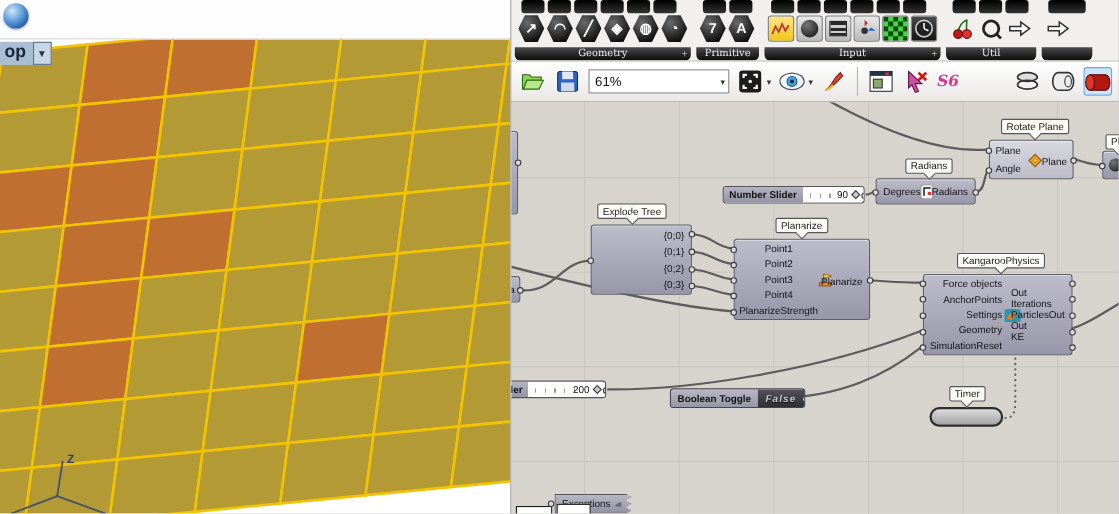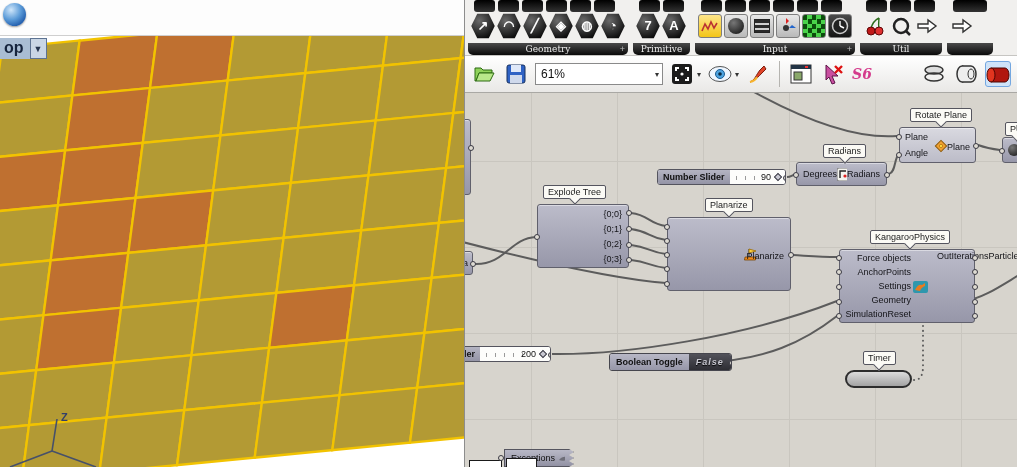--- a/index.html
+++ b/index.html
@@ -456,20 +456,27 @@
         <i class="port" style="right:-4px;top:5px"></i>
         <i class="port" style="right:-4px;top:21px"></i>
         <i class="port" style="right:-4px;top:37px"></i>
         <i class="port" style="right:-4px;top:52px"></i>
       </div>
 
       <div class="bubble" style="left:240px;top:105px">
         <span>Planarize</span>
       </div>
       <div class="node" style="left:202px;top:124px;width:124px;height:74px">
+        <div style="position:absolute;left:4px;top:1px;bottom:1px;width:72px;display:flex;flex-direction:column;justify-content:space-around;text-align:center">
+          <span>Point1</span>
+          <span>Point2</span>
+          <span>Point3</span>
+          <span>Point4</span>
+          <span style="text-align:left">PlanarizeStrength</span>
+        </div>
         <svg width="16" height="14" style="position:absolute;left:76px;top:30px">
           <rect x="3" y="9" width="11" height="3" fill="#f08a1d" stroke="#7c4a08" stroke-width="0.8" transform="skewX(-12)"></rect>
           <line x1="5" y1="1" x2="5" y2="9" stroke="#555" stroke-width="1.2"></line>
           <path d="M5 1 L12 3 L5 5 Z" fill="#ffd23f" stroke="#9a6a00" stroke-width="0.8"></path>
         </svg>
         <span style="position:absolute;right:6px;top:33px">Planarize</span>
         <i class="port" style="left:-4px;top:6px"></i>
         <i class="port" style="left:-4px;top:20px"></i>
         <i class="port" style="left:-4px;top:34px"></i>
         <i class="port" style="left:-4px;top:48px"></i>
@@ -485,21 +492,21 @@
           <span>Force objects</span>
           <span>AnchorPoints</span>
           <span>Settings</span>
           <span>Geometry</span>
           <span>SimulationReset</span>
         </div>
         <svg width="15" height="12" style="position:absolute;left:73px;top:31px">
           <rect width="15" height="12" rx="2" fill="#2e97ad"></rect>
           <path d="M2 9 C4 4 7 3 9 4 L12 2 L12 5 C10 6 8 7 7 10 Z" fill="#e87b1e"></path>
         </svg>
-        <div style="position:absolute;right:5px;top:1px;bottom:1px;width:32px;display:flex;flex-direction:row;justify-content:space-between;text-align:left">
+        <div style="position:absolute;right:23px;top:1px;bottom:1px;width:32px;display:flex;flex-direction:column;justify-content:center;text-align:left">
           <span>Out</span>
           <span>Iterations</span>
           <span>ParticlesOut</span>
           <span>Out</span>
           <span>KE</span>
         </div>
         <i class="port" style="left:-4px;top:5px"></i>
         <i class="port" style="left:-4px;top:19px"></i>
         <i class="port" style="left:-4px;top:34px"></i>
         <i class="port" style="left:-4px;top:49px"></i>

